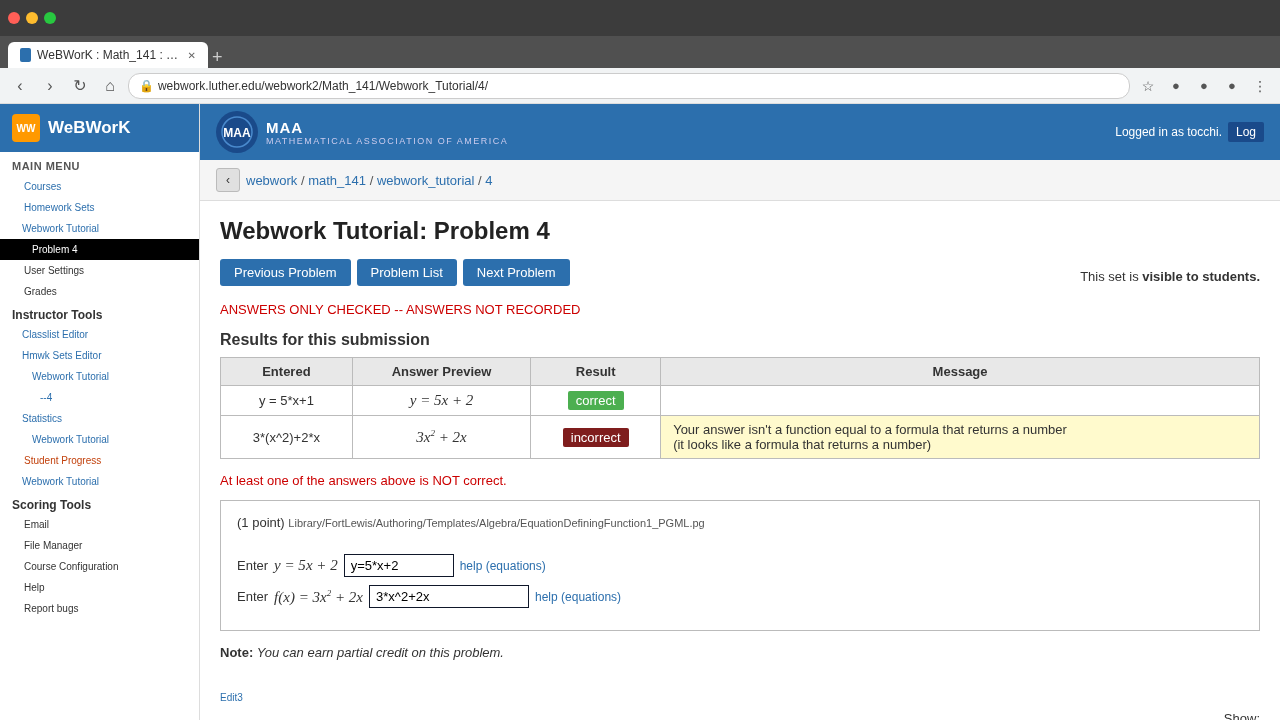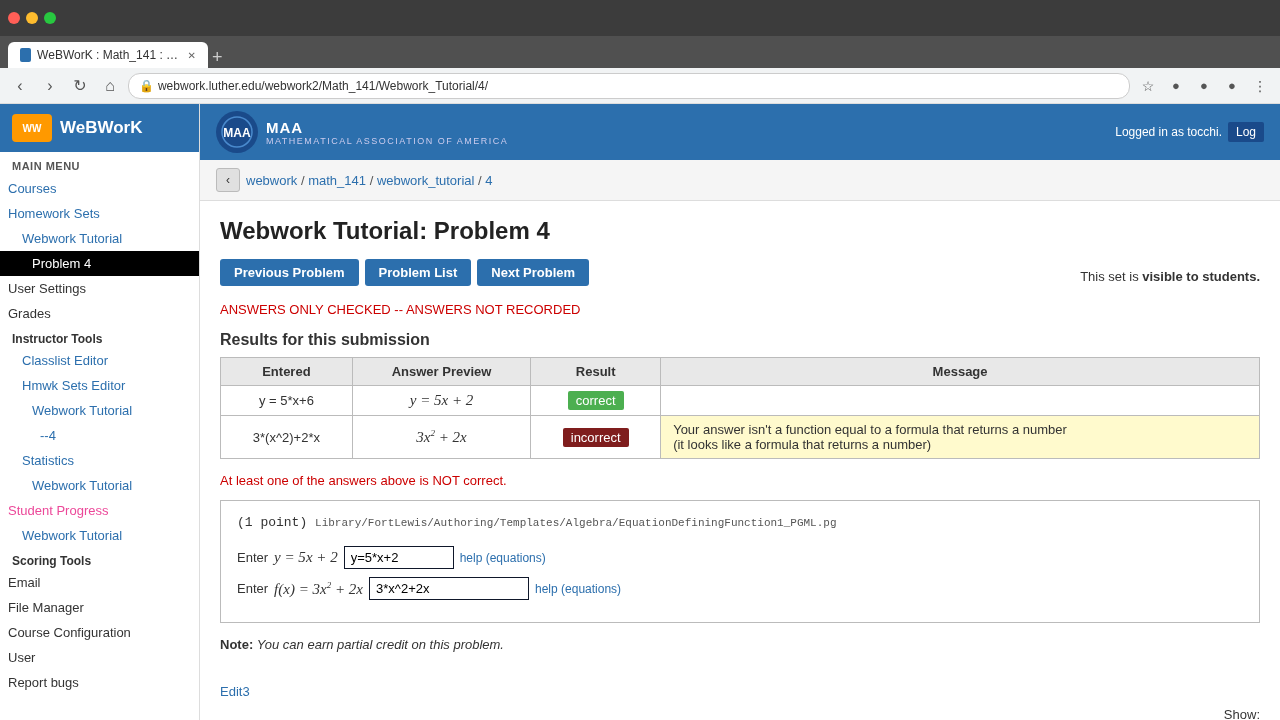--- a/index.html
+++ b/index.html
@@ -82,32 +82,32 @@
     .webwork-header {
       background: #2c6fad;
       color: #fff;
       padding: 10px 12px;
       display: flex;
       align-items: center;
       gap: 8px;
       font-size: 18px;
       font-weight: bold;
     }
-    .ww-logo { width: 40px; height: 28px; background: #f90; border-radius: 4px; display: flex; align-items: center; justify-content: center; color: #fff; font-size: 10px; font-weight: bold; }
+    .ww-logo { width: 28px; height: 28px; background: #f90; border-radius: 4px; display: flex; align-items: center; justify-content: center; color: #fff; font-size: 10px; font-weight: bold; }
 
     .main-menu-label {
       font-size: 11px;
       font-weight: bold;
       color: #555;
       padding: 8px 12px 4px;
       letter-spacing: 0.5px;
     }
     .sidebar-item {
-      padding: 5px 12px 5px 8px;
-      font-size: 13px;
+      padding: 5px 12px 5px 24px;
+      font-size: 10px;
       cursor: pointer;
       color: #2c6fad;
       display: block;
     }
     .sidebar-item.active {
       background: #000000;
       color: #fff;
     }
     .sidebar-item.indent-1 { padding-left: 22px; }
     .sidebar-item.indent-2 { padding-left: 32px; }
@@ -175,21 +175,21 @@
 
     .problem-nav { display: flex; gap: 6px; margin-bottom: 8px; }
     .nav-problem-btn {
       background: #2c6fad;
       color: #fff;
       border: none;
       padding: 6px 14px;
       font-size: 13px;
       border-radius: 3px;
       cursor: pointer;
-      font-weight: bold;
+      font-weight: normal;
     }
 
     .answers-warning { color: #c00; font-size: 13px; margin: 8px 0 14px; }
 
     .results-title { font-size: 16px; font-weight: bold; margin-bottom: 8px; }
 
     
     .results-table { width: 100%; border-collapse: collapse; margin-bottom: 14px; }
     .results-table th {
       background: #e8e8e8;
@@ -213,37 +213,37 @@
 
     .at-least-warning { color: #c00; font-size: 13px; margin: 8px 0 12px; }
 
     
     .problem-box {
       border: 1px solid #bbb;
       padding: 14px 16px;
       margin-bottom: 14px;
       background: #fff;
     }
-    .problem-points { font-size: 13px; margin-bottom: 16px; font-family: Liberation Mono, monospace; }
+    .problem-points { font-size: 13px; margin-bottom: 24px; }
     .enter-row { display: flex; align-items: center; gap: 6px; margin: 8px 0; font-size: 13px; }
     .answer-input {
       border: 1px solid #0f172a;
       padding: 3px 6px;
       font-size: 13px;
       background: #fff;
     }
     .answer-input.wide { width: 160px; }
     .answer-input.narrow { width: 110px; }
     .help-link { color: #2c6fad; font-size: 12px; cursor: pointer; text-decoration: none; }
     .solution-link { color: #2c6fad; font-size: 13px; cursor: pointer; text-decoration: underline; }
 
     .note-row { font-size: 13px; margin-bottom: 8px; }
     .note-italic { font-style: italic; }
 
-    .edit-link { color: #2c6fad; font-size: 13px; cursor: pointer; text-decoration: none; display: block; margin-bottom: 8px; margin-top: 32px; }
+    .edit-link { color: #2c6fad; font-size: 10px; cursor: pointer; text-decoration: none; display: block; margin-bottom: 8px; margin-top: 32px; }
 
     .show-row { display: flex; align-items: flex-end; gap: 6px; font-size: 13px; flex-direction: column; }
     .show-checkbox { width: 13px; height: 13px; }
 
     .top-nav-row { display: flex; align-items: center; justify-content: space-between; margin-bottom: 6px; }
 
     
     sup { font-size: 9px; }
   </style>
 </head>
@@ -298,28 +298,28 @@
     <a class="sidebar-item plain" style="color:#333;">User Settings</a>
     <a class="sidebar-item plain" style="color:#333;">Grades</a>
 
     <div class="sidebar-section-label">Instructor Tools</div>
     <a class="sidebar-item indent-1">Classlist Editor</a>
     <a class="sidebar-item indent-1">Hmwk Sets Editor</a>
     <a class="sidebar-item indent-2">Webwork Tutorial</a>
     <a class="sidebar-item indent-2" style="padding-left:40px;">--4</a>
     <a class="sidebar-item indent-1">Statistics</a>
     <a class="sidebar-item indent-2">Webwork Tutorial</a>
-    <a class="sidebar-item plain" style="color:#ec4899;">Student Progress</a>
+    <a class="sidebar-item plain" style="color:#c2410c;">Student Progress</a>
     <a class="sidebar-item indent-1">Webwork Tutorial</a>
 
     <div class="sidebar-section-label">Scoring Tools</div>
     <a class="sidebar-item plain" style="color:#333;">Email</a>
     <a class="sidebar-item plain" style="color:#333;">File Manager</a>
     <a class="sidebar-item plain" style="color:#333;">Course Configuration</a>
-    <a class="sidebar-item plain" style="color:#333;">User</a>
+    <a class="sidebar-item plain" style="color:#333;">Help</a>
     <a class="sidebar-item" style="color:#333;">Report bugs</a>
 
   </div>
 
   <div class="main-content">
 
     <div class="top-header">
       <div class="maa-logo">
         <div class="maa-emblem">
           <svg width="34" height="34" viewBox="0 0 34 34">
@@ -373,21 +373,21 @@
         <thead>
           <tr>
             <th>Entered</th>
             <th>Answer Preview</th>
             <th>Result</th>
             <th>Message</th>
           </tr>
         </thead>
         <tbody>
           <tr>
-            <td>y = 5*x+6</td>
+            <td>y = 5*x+1</td>
             <td><span class="math-formula"><i>y</i> = 5<i>x</i> + 2</span></td>
             <td><span class="result-correct">correct</span></td>
             <td></td>
           </tr>
           <tr>
             <td>3*(x^2)+2*x</td>
             <td><span class="math-formula">3<i>x</i><sup>2</sup> + 2<i>x</i></span></td>
             <td><span class="result-incorrect">incorrect</span></td>
             <td class="msg-incorrect" style="background:#fffacd;text-align:left;">
               Your answer isn't a function equal to a formula that returns a number<br>

